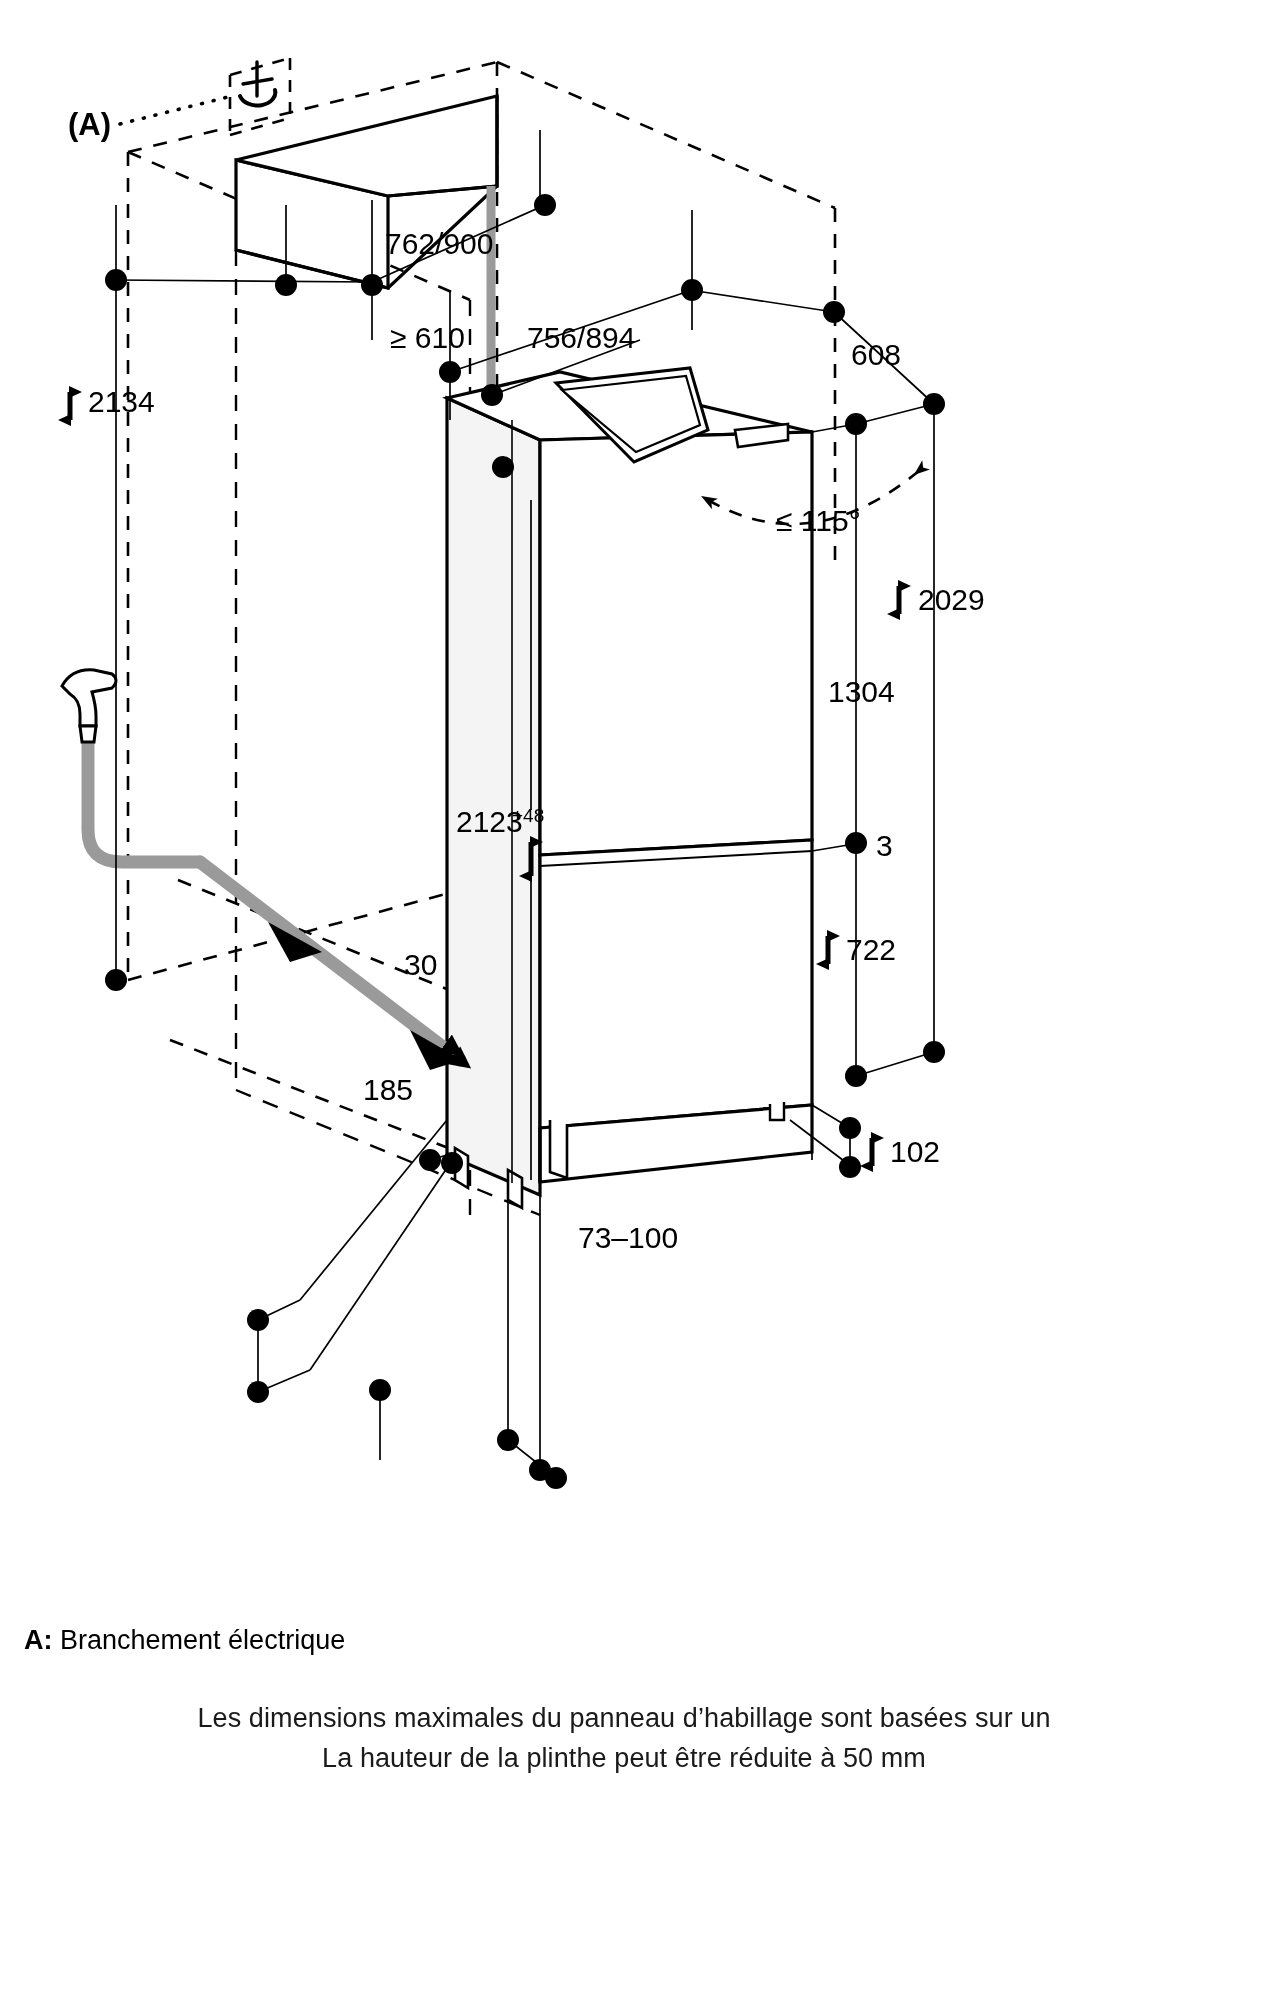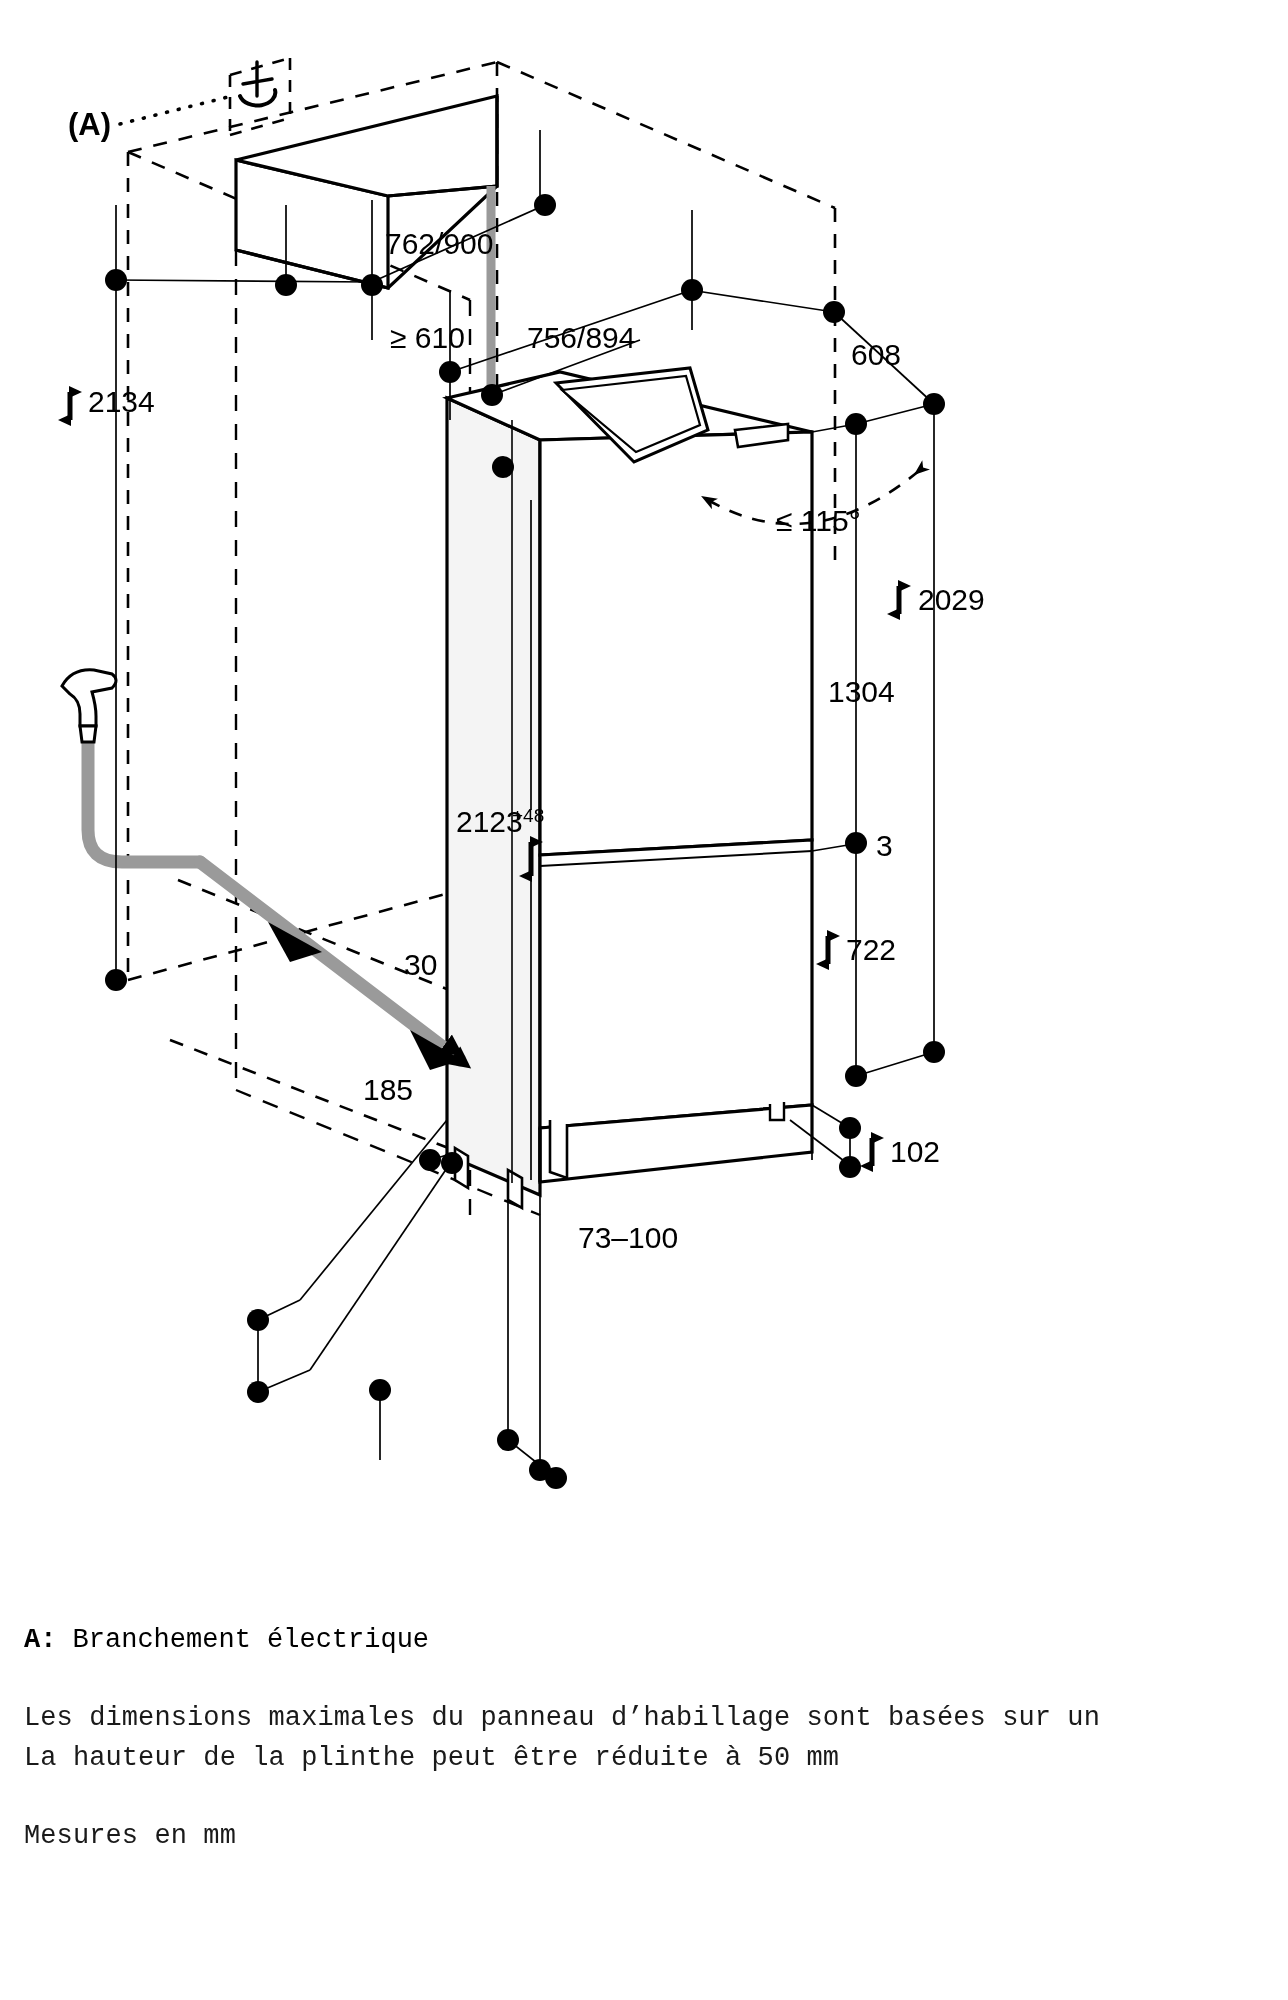--- a/index.html
+++ b/index.html
@@ -25,39 +25,38 @@
   #diagram-svg {
     display: block;
     width: 1288px;
     height: 1600px;
   }
   .notes {
     position: absolute;
     left: 24px;
     top: 1620px;
     width: 1200px;
-    font-family: Liberation Mono, monospace;
   }
   .note-line {
     font-size: 27px;
     line-height: 40px;
     color: #1a1a1a;
     letter-spacing: 0.1px;
     white-space: pre-wrap;
   }
   .note-legend {
     font-size: 27px;
     line-height: 40px;
     margin-bottom: 38px;
   }
   .note-legend .key {
     font-weight: 700;
   }
   .note-block {
-    margin-bottom: 38px;
+    text-align: center;
   }
   svg text {
     font-family: "Liberation Sans", sans-serif;
     fill: #000000;
   }
   .dim-label {
     font-size: 30px;
   }
   .dim-label-sup {
     font-size: 19px;
@@ -314,14 +313,13 @@
 
 <div class="notes">
   <div class="note-legend">
     <span class="key">A:</span>
     <span>Branchement électrique</span>
   </div>
   <div class="note-block">
     <div class="note-line">Les dimensions maximales du panneau d’habillage sont basées sur un</div>
     <div class="note-line">La hauteur de la plinthe peut être réduite à 50 mm</div>
   </div>
-  <div class="note-line">Mesures en mm</div>
 </div>
 
 </body></html>

